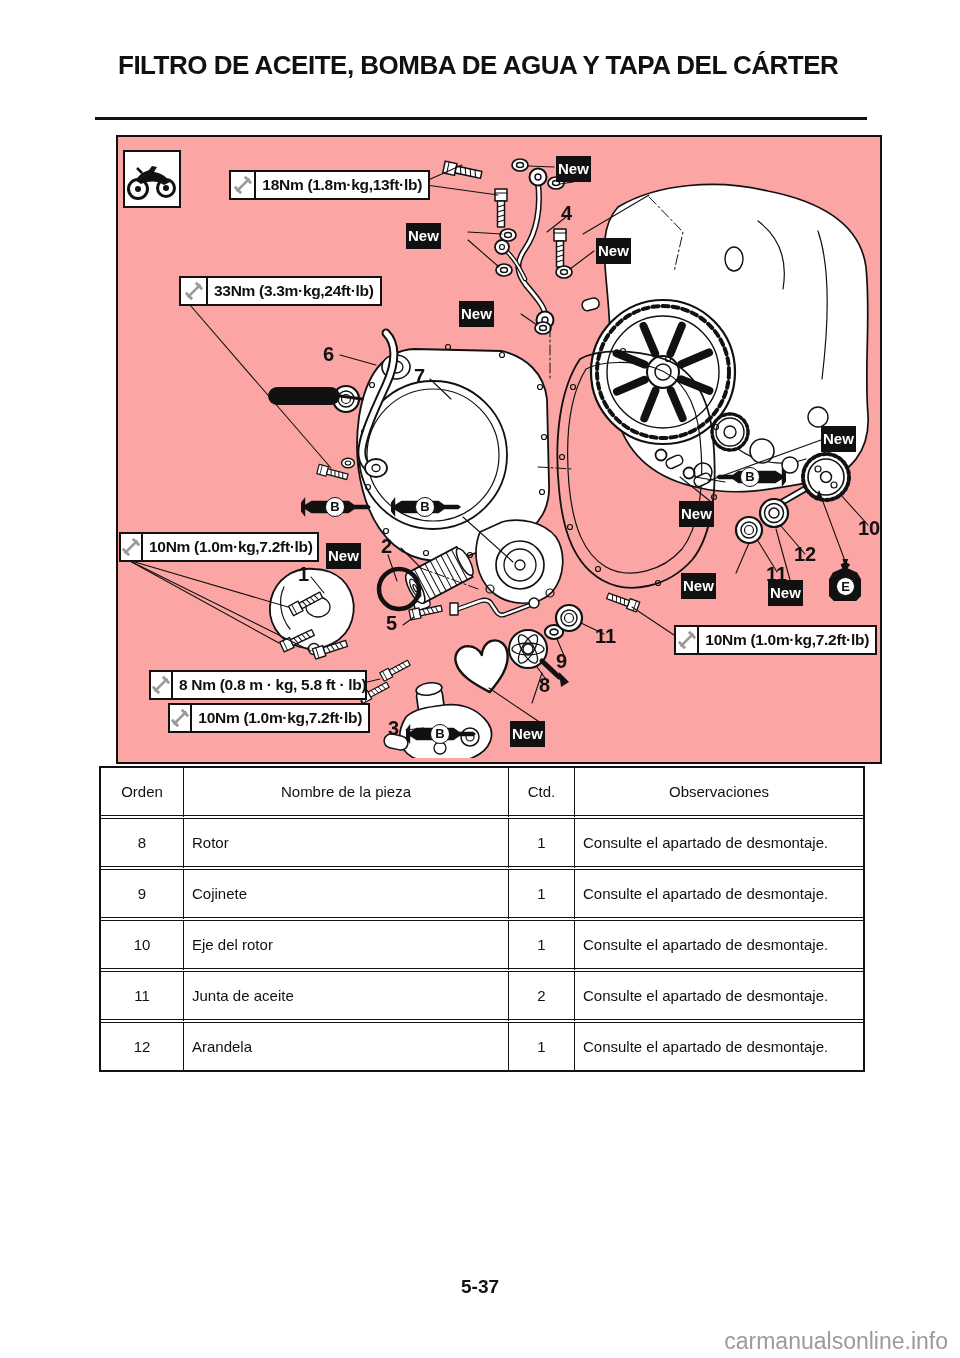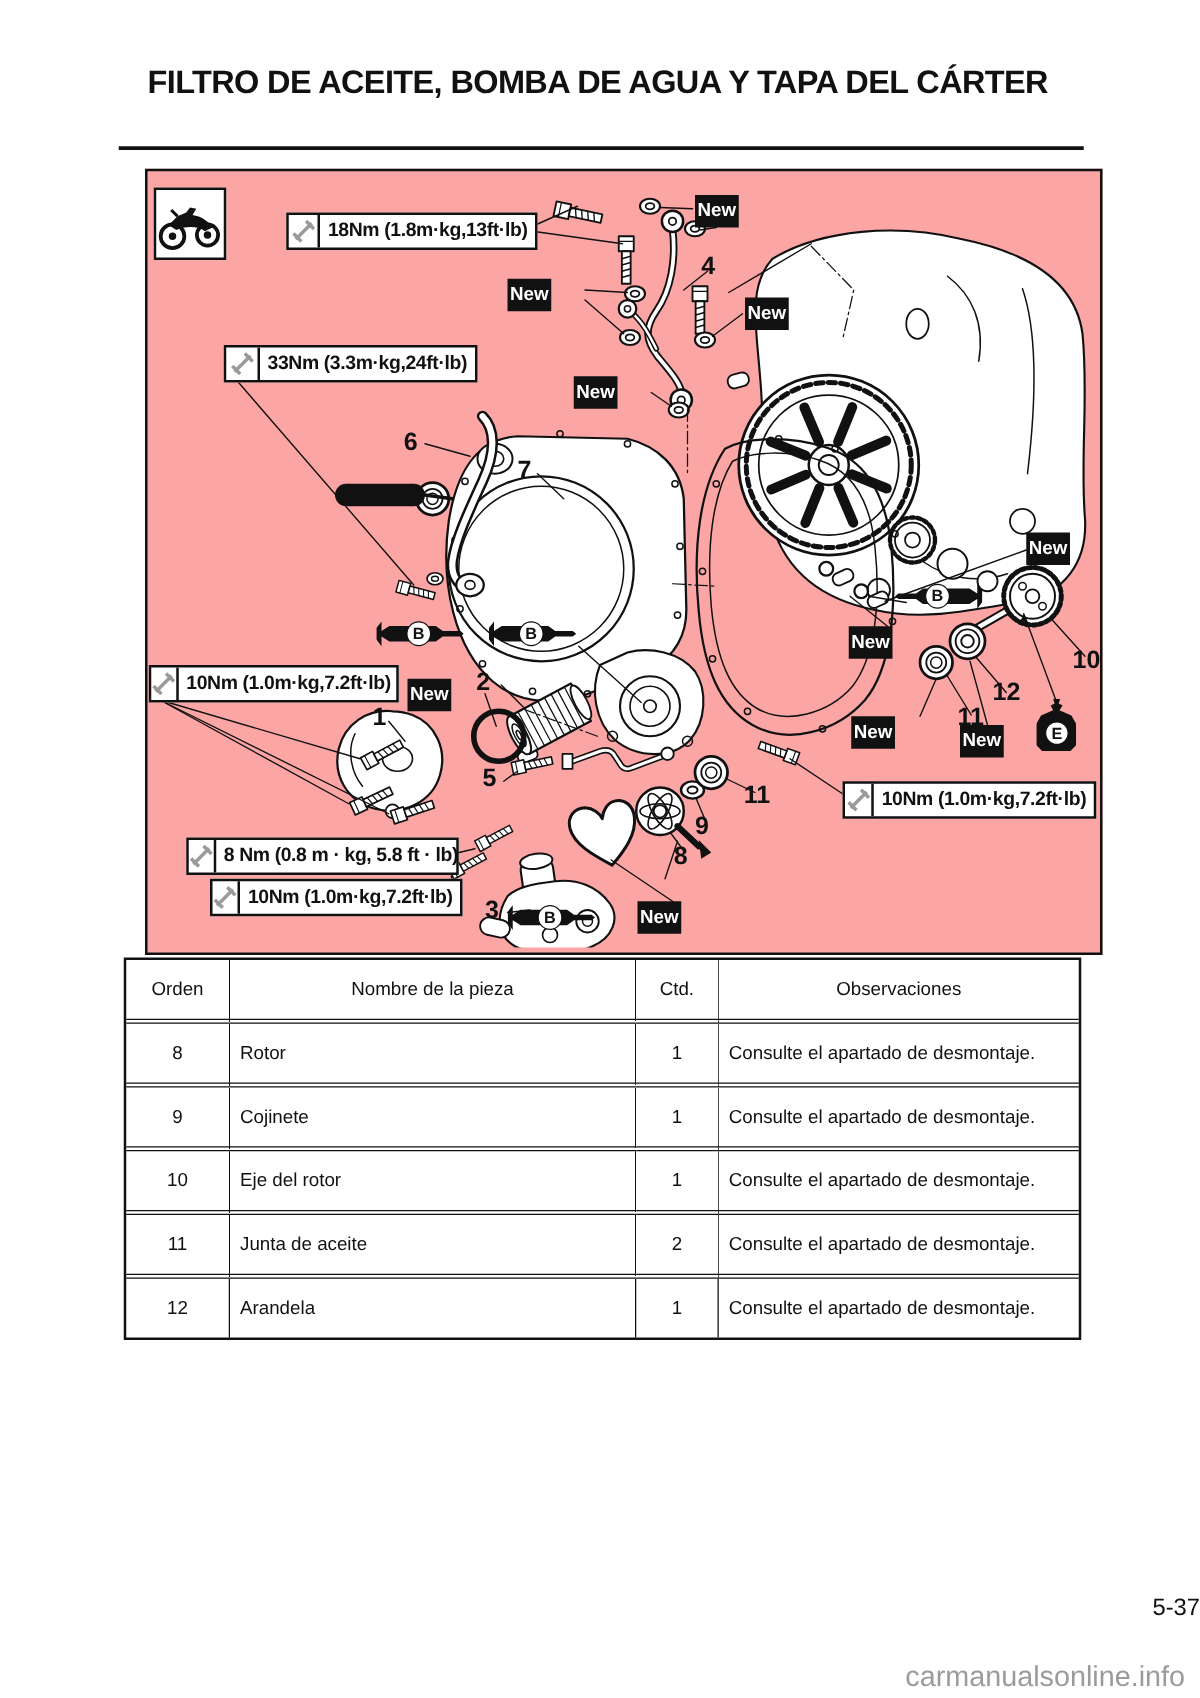--- a/index.html
+++ b/index.html
@@ -33,21 +33,21 @@
   
   .parts-table{position:absolute;left:99px;top:766px;width:762px;border-collapse:separate;border-spacing:0;
     border:2px solid #111;font-size:15px;table-layout:fixed;}
   .parts-table th,.parts-table td{border-right:1.5px solid #111;border-bottom:4px double #111;padding:14px 8px;height:19px;
     font-weight:normal;overflow:hidden;white-space:nowrap;}
   .parts-table th{text-align:center;}
   .parts-table td{text-align:left;}
   .parts-table td.c{text-align:center;}
   .parts-table th:last-child,.parts-table td:last-child{border-right:none;}
   .parts-table tr:last-child td{border-bottom:none;}
-  .page-number{position:absolute;left:0;top:1276px;width:960px;text-align:right;font-weight:normal;font-size:19px;}
+  .page-number{position:absolute;left:0;top:1276px;width:960px;text-align:center;font-weight:bold;font-size:19px;}
   .watermark{position:absolute;right:12px;top:1328px;font-size:23px;color:#9b9b9b;}
 </style>
 </head>
 <body>
 
 <div class="page-title">FILTRO DE ACEITE, BOMBA DE AGUA Y TAPA DEL CÁRTER</div>
 <div class="rule"></div>
 
 <div class="panel">
 

